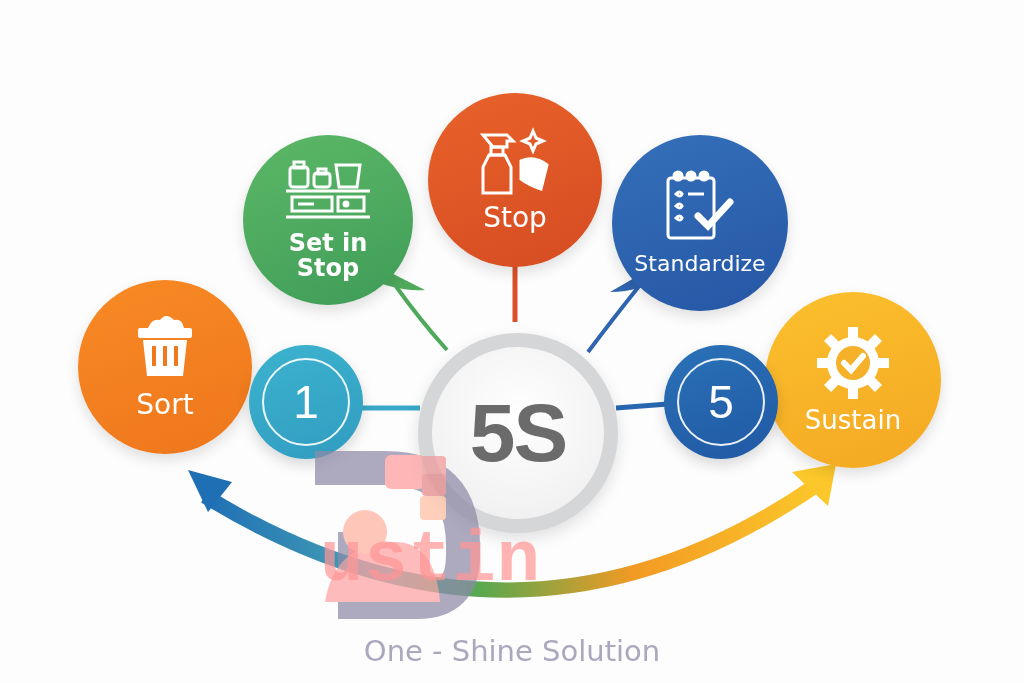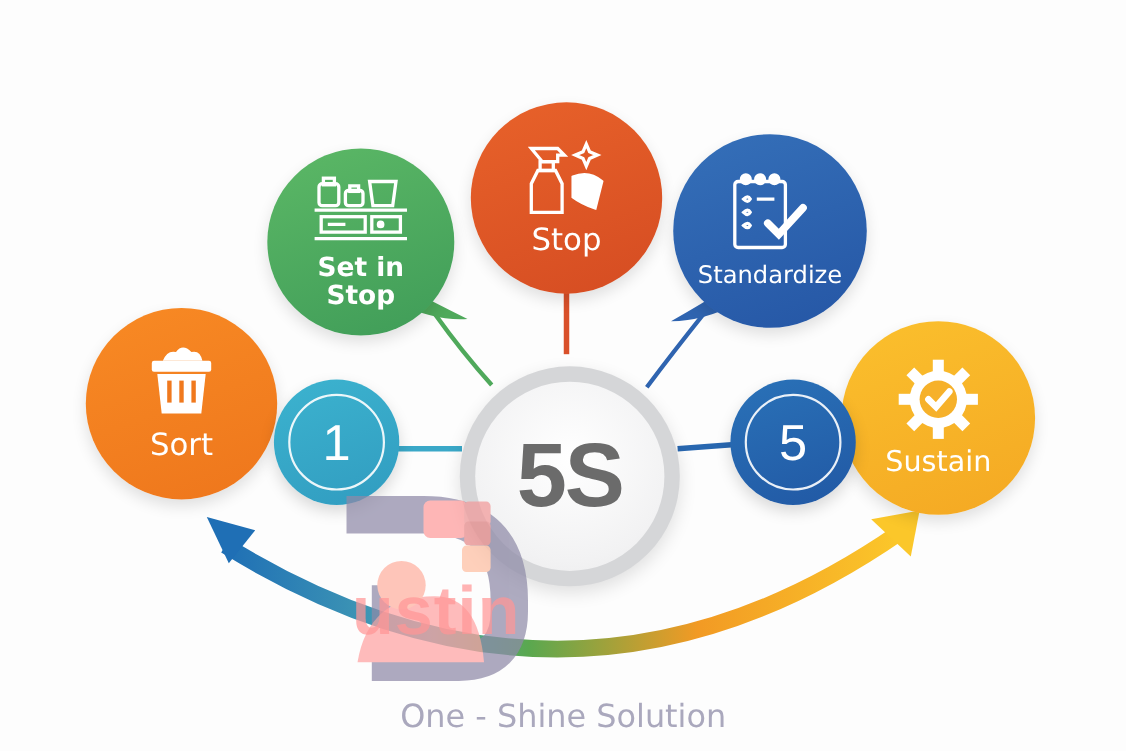--- a/index.html
+++ b/index.html
@@ -14,21 +14,21 @@
          box-shadow:0 6px 14px rgba(0,0,0,0.15); }
   .num .ring { width:74%; height:74%; border:2px solid rgba(255,255,255,0.9); border-radius:50%;
                display:flex; align-items:center; justify-content:center; color:#fff;
                font-family:"Liberation Sans", sans-serif; font-size:46px; }
   .center { position:absolute; left:418px; top:333px; width:200px; height:200px; border-radius:50%;
             background:#d5d6d8; box-shadow:0 6px 16px rgba(0,0,0,0.12); display:flex; align-items:center; justify-content:center; }
   .center .inner { width:172px; height:172px; border-radius:50%;
                    background:radial-gradient(circle at 50% 40%, #ffffff 0%, #f2f2f3 70%, #e9e9ea 100%);
                    display:flex; align-items:center; justify-content:center; }
   .center .txt { font-family:"Liberation Sans", sans-serif; font-weight:bold; font-size:82px; color:#6b6b6b; letter-spacing:-2px; }
-  .brand { position:absolute; left:320px; top:520px; font-family:Liberation Sans, sans-serif; font-weight:bold; font-size:62px;
+  .brand { position:absolute; left:320px; top:520px; font-family:Liberation Mono, monospace; font-weight:bold; font-size:72px;
            color:rgba(255,150,150,0.72); letter-spacing:1px; }
   .tagline { position:absolute; left:0; width:1024px; top:634px; text-align:center; font-family:"DejaVu Sans", sans-serif;
              font-size:29px; color:#aaa8bd; }
 </style>
 </head>
 <body>
 
 <svg class="layer" viewBox="0 0 1024 683">
   <defs>
     <linearGradient id="arcgrad" x1="0" y1="0" x2="1" y2="0">
@@ -85,21 +85,21 @@
   <svg width="80" height="70" viewBox="0 0 80 70" fill="none" stroke="#fff" stroke-width="3">
     <path d="M8 8 h24 l6 6 h-6 v6 h-14 z"></path>
     <rect x="16" y="20" width="12" height="8"></rect>
     <path d="M14 28 h16 l6 12 v26 h-28 v-26 z"></path>
     <path d="M58 4 l3 7 l7 3 l-7 3 l-3 7 l-3 -7 l-7 -3 l7 -3 z"></path>
     <path d="M46 34 q14 -6 26 4 l-6 24 q-12 -4 -20 -10 z" fill="#fff"></path>
   </svg>
   <div class="label" style="font-size:28px; margin-top:6px;">Stop</div>
 </div>
 
-<div class="bubble" style="left:612px; top:122px; width:176px; height:176px; background:linear-gradient(160deg,#3570b9,#2556a5);">
+<div class="bubble" style="left:612px; top:135px; width:176px; height:176px; background:linear-gradient(160deg,#3570b9,#2556a5);">
   <svg width="76" height="74" viewBox="0 0 76 74" fill="none" stroke="#fff" stroke-width="3">
     <rect x="6" y="8" width="46" height="60" rx="3"></rect>
     <circle cx="16" cy="6" r="4" fill="#fff"></circle>
       <circle cx="29" cy="6" r="4" fill="#fff"></circle>
       <circle cx="42" cy="6" r="4" fill="#fff"></circle>
     <path d="M14 24 q4 -4 6 0 q-2 4 -6 0z"></path>
       <line x1="26" y1="24" x2="42" y2="24"></line>
     <path d="M14 36 q4 -4 6 0 q-2 4 -6 0z"></path>
     <path d="M14 48 q4 -4 6 0 q-2 4 -6 0z"></path>
     <path d="M36 46 l10 10 l22 -24" stroke-width="7" stroke-linecap="round"></path>

